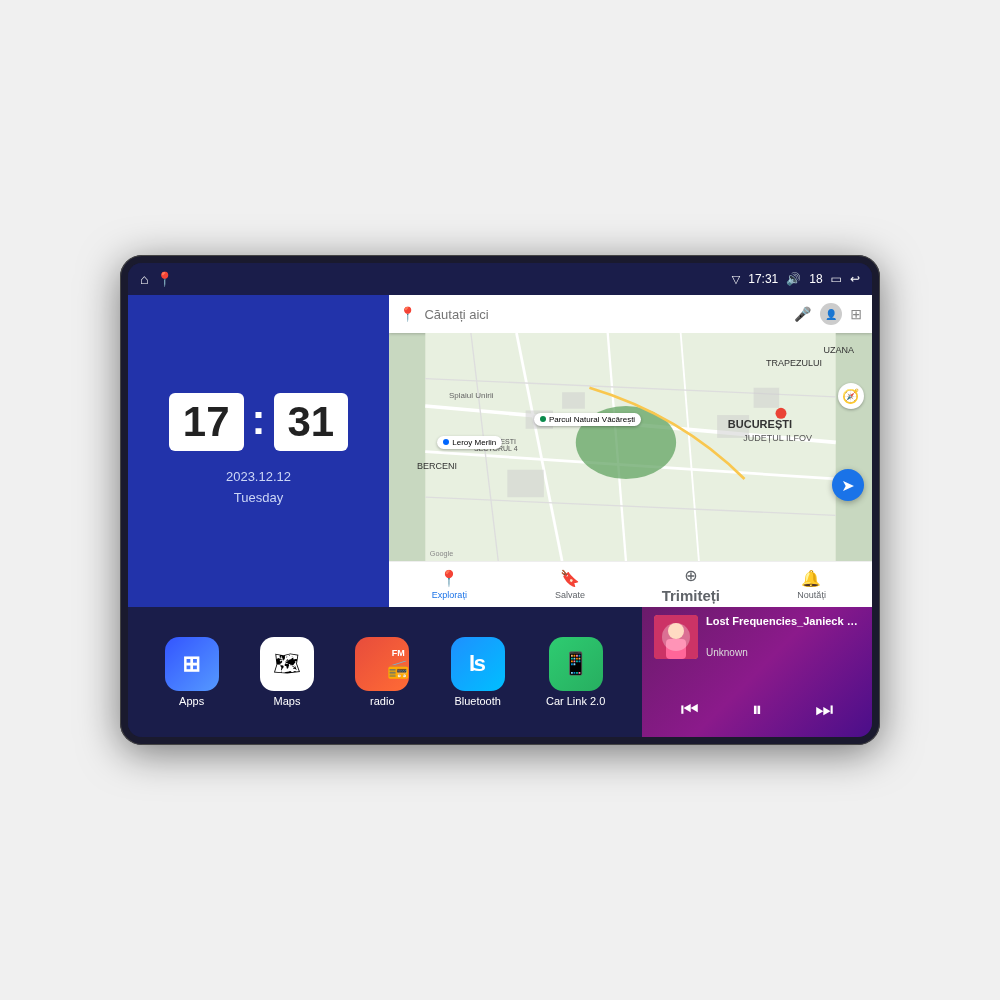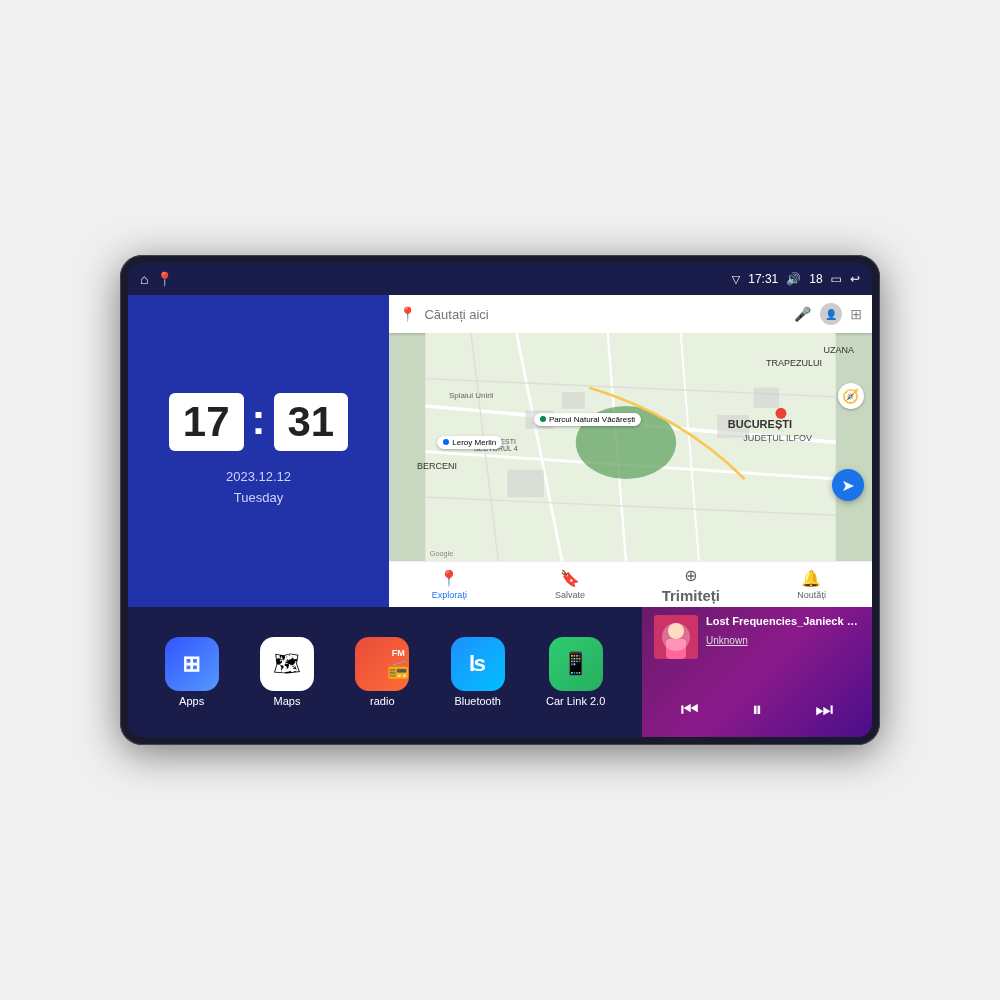--- a/index.html
+++ b/index.html
@@ -273,22 +273,21 @@
       font-size: 11px;
       color: #fff;
       white-space: nowrap;
       overflow: hidden;
       text-overflow: ellipsis;
       font-weight: bold;
     }
     .music-artist {
       font-size: 10px;
       color: #ddd;
-      margin-top: 8px;
-      text-decoration: underline;
+      margin-top: 20px;
     }
 
     .music-controls {
       display: flex;
       justify-content: space-around;
       align-items: center;
       padding-bottom: 4px;
     }
     .ctrl-btn {
       color: white;

